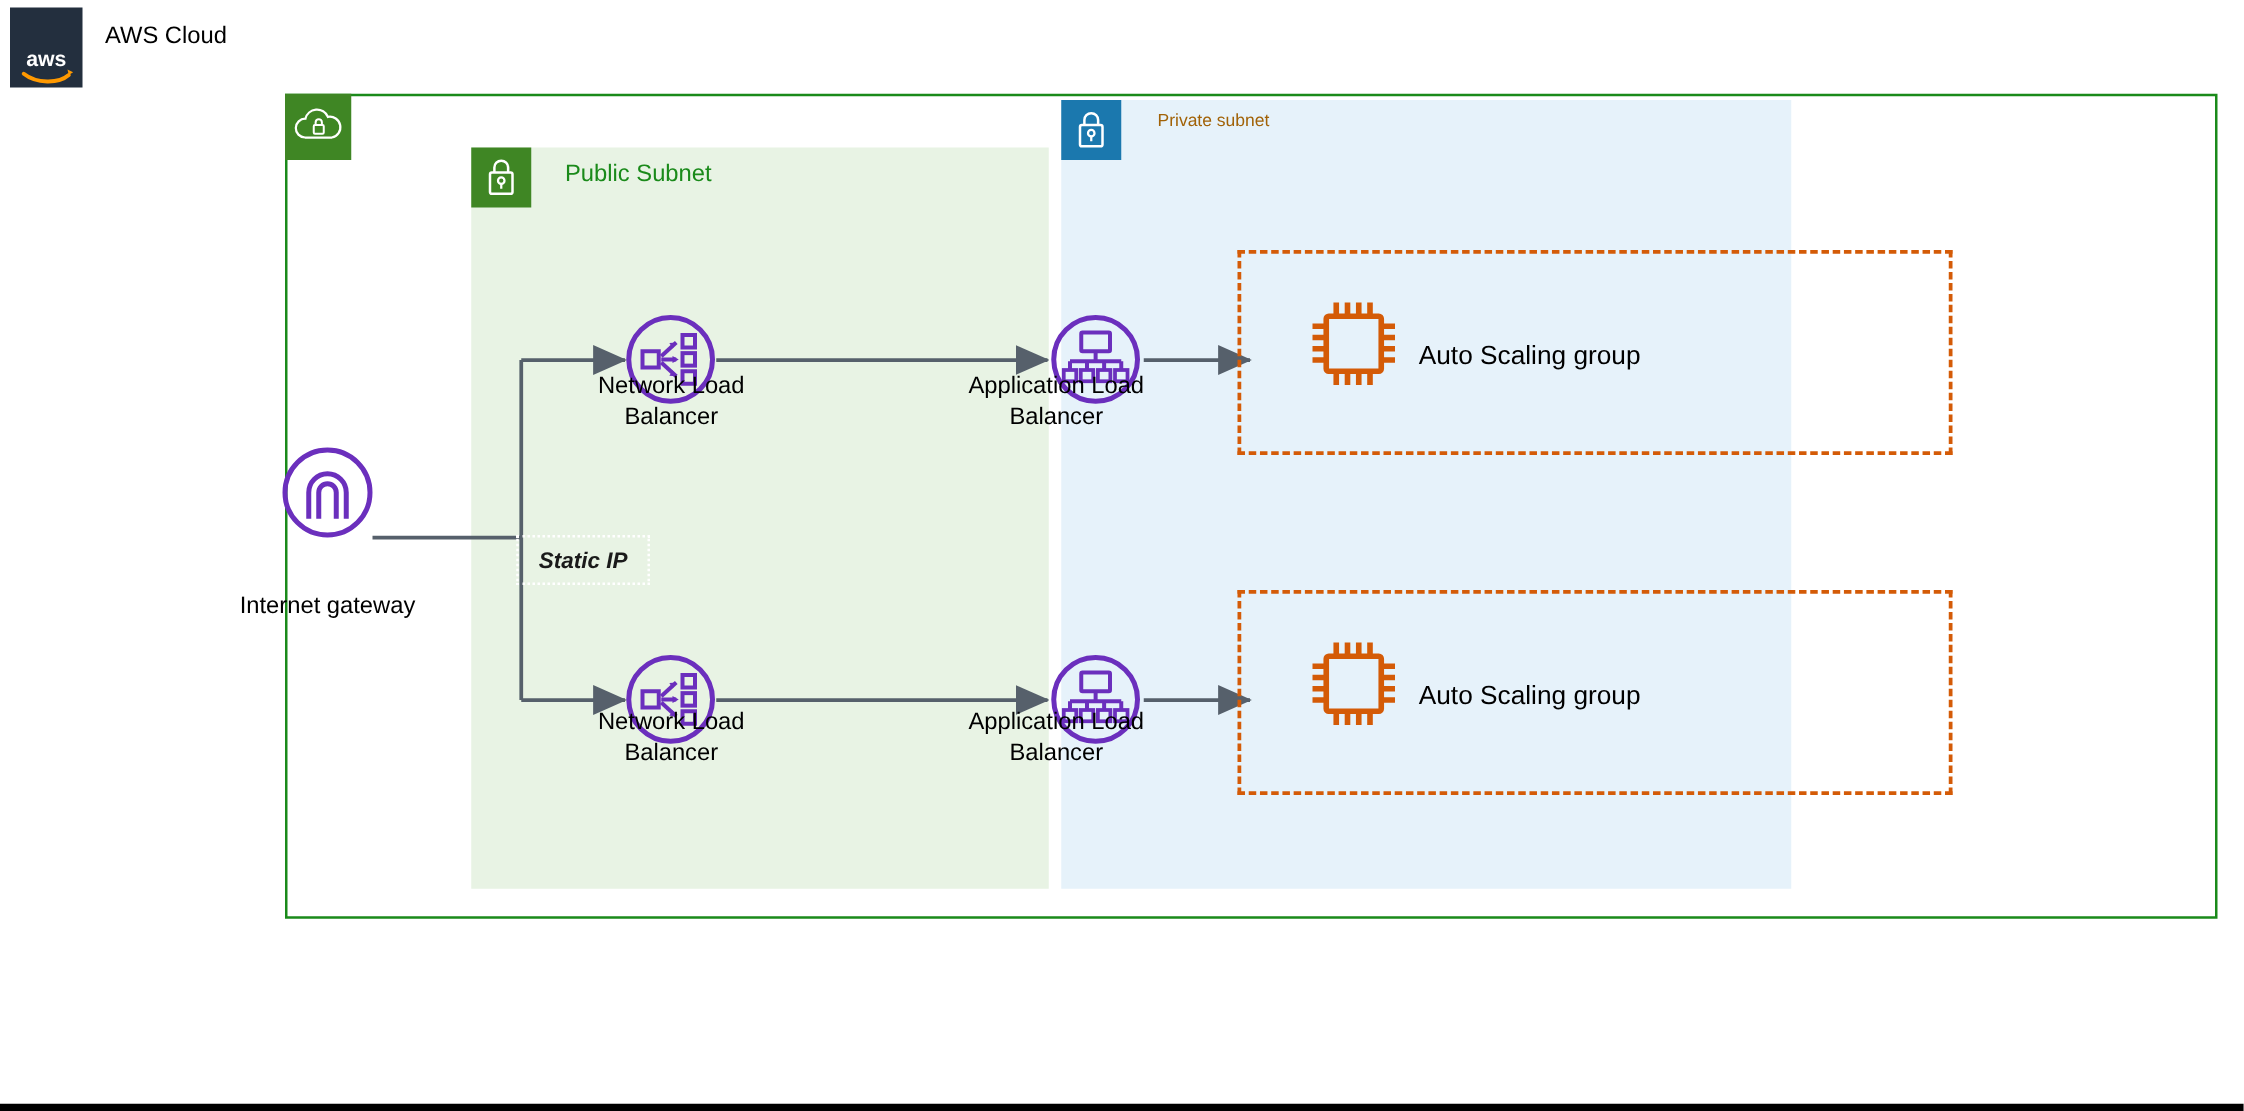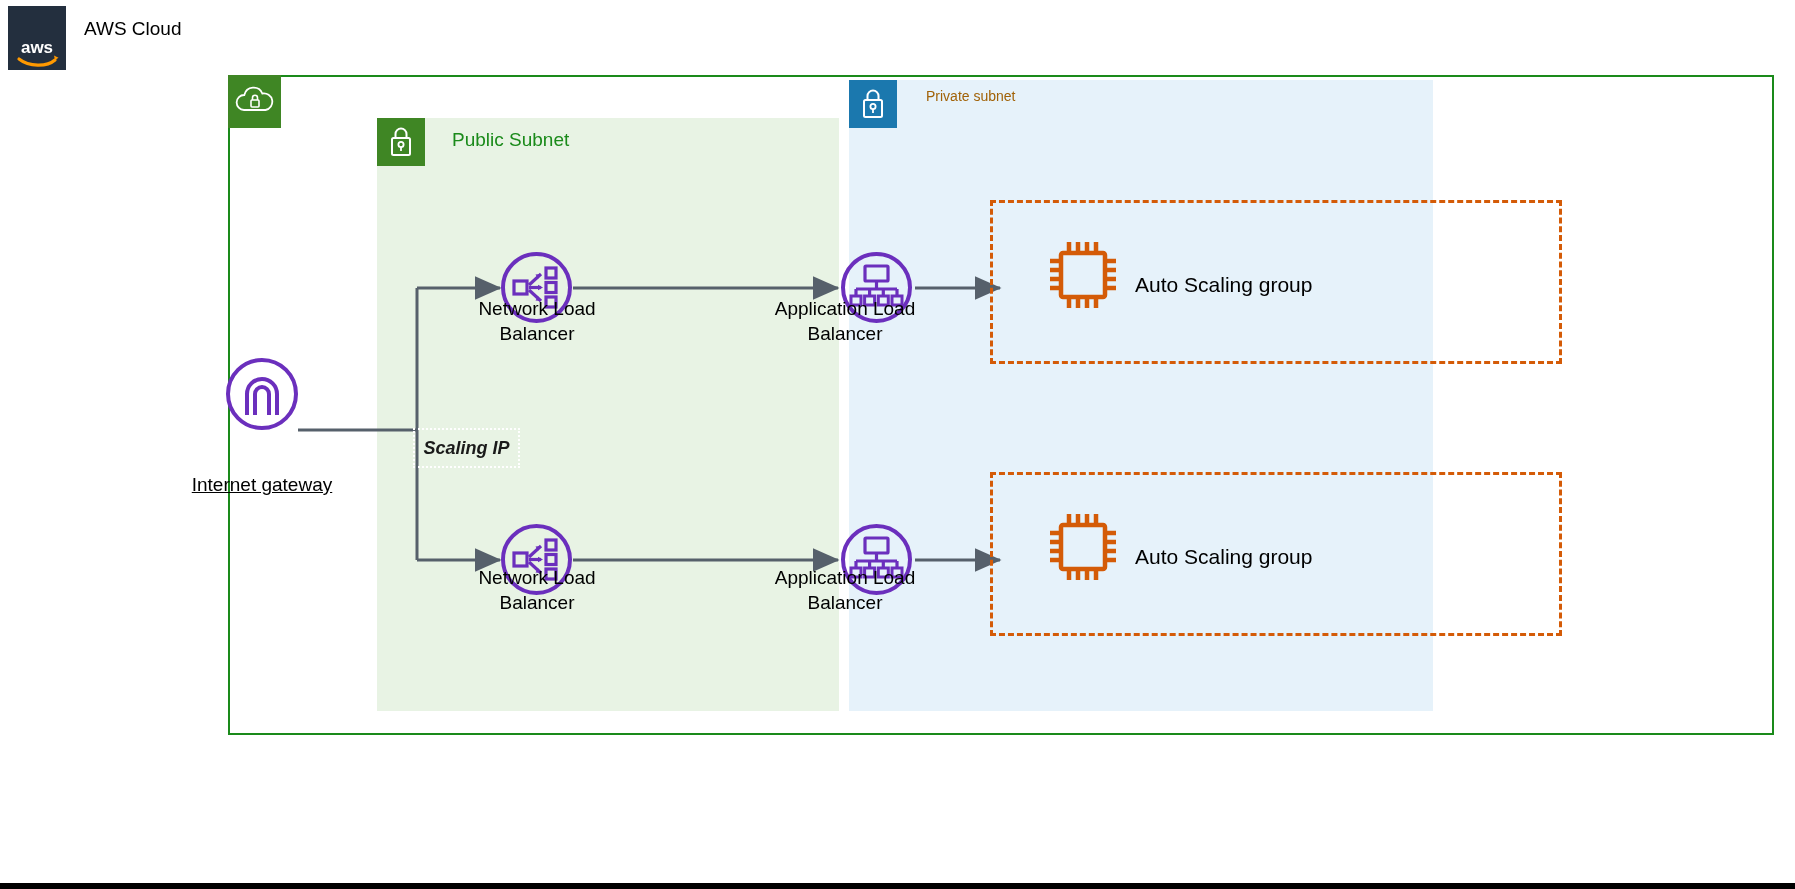--- a/index.html
+++ b/index.html
@@ -264,24 +264,24 @@
   </div>
   <div class="private-title">Private subnet</div>
 
   <div class="node-icon" style="left:225px; top:357px;">
     <svg width="74" height="74" viewBox="0 0 74 74">
       <circle cx="37" cy="37" r="34" fill="none" stroke="#6B2FBD" stroke-width="4"></circle>
       <path d="M22,58 V37 a15,15 0 0 1 30,0 V58" fill="none" stroke="#6B2FBD" stroke-width="4"></path>
       <path d="M30,58 V37 a7,7 0 0 1 14,0 V58" fill="none" stroke="#6B2FBD" stroke-width="4"></path>
     </svg>
   </div>
-  <div class="node-label" style="left:162px; top:472px; width:200px;text-decoration:underline;">Internet gateway</div>
+  <div class="node-label" style="left:162px; top:472px; width:200px;">Internet gateway</div>
 
   <div class="static-ip-box">
-    <span class="static-ip-label">Scaling IP</span>
+    <span class="static-ip-label">Static IP</span>
   </div>
 
   <div class="node-icon" style="left:500px; top:251px;">
     <svg width="73" height="73" viewBox="0 0 73 73">
       <circle cx="36.5" cy="36.5" r="33.5" fill="none" stroke="#6B2FBD" stroke-width="4"></circle>
       <rect x="14" y="30" width="13" height="13" fill="none" stroke="#6B2FBD" stroke-width="3.2"></rect>
       <rect x="46" y="17" width="10" height="10" fill="none" stroke="#6B2FBD" stroke-width="3.2"></rect>
       <rect x="46" y="31.5" width="10" height="10" fill="none" stroke="#6B2FBD" stroke-width="3.2"></rect>
       <rect x="46" y="46" width="10" height="10" fill="none" stroke="#6B2FBD" stroke-width="3.2"></rect>
       <path d="M29,34 L41,23" stroke="#6B2FBD" stroke-width="3.2" fill="none"></path>

